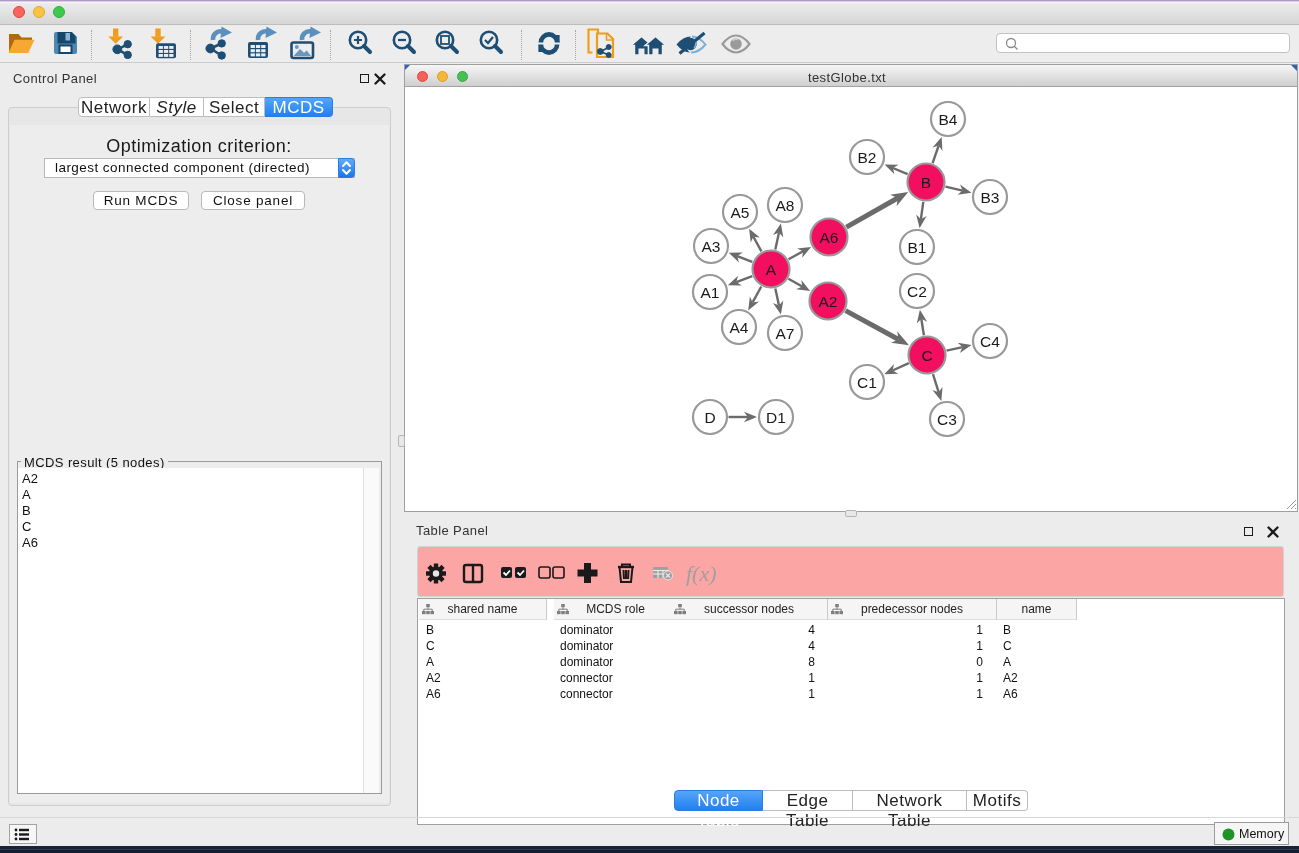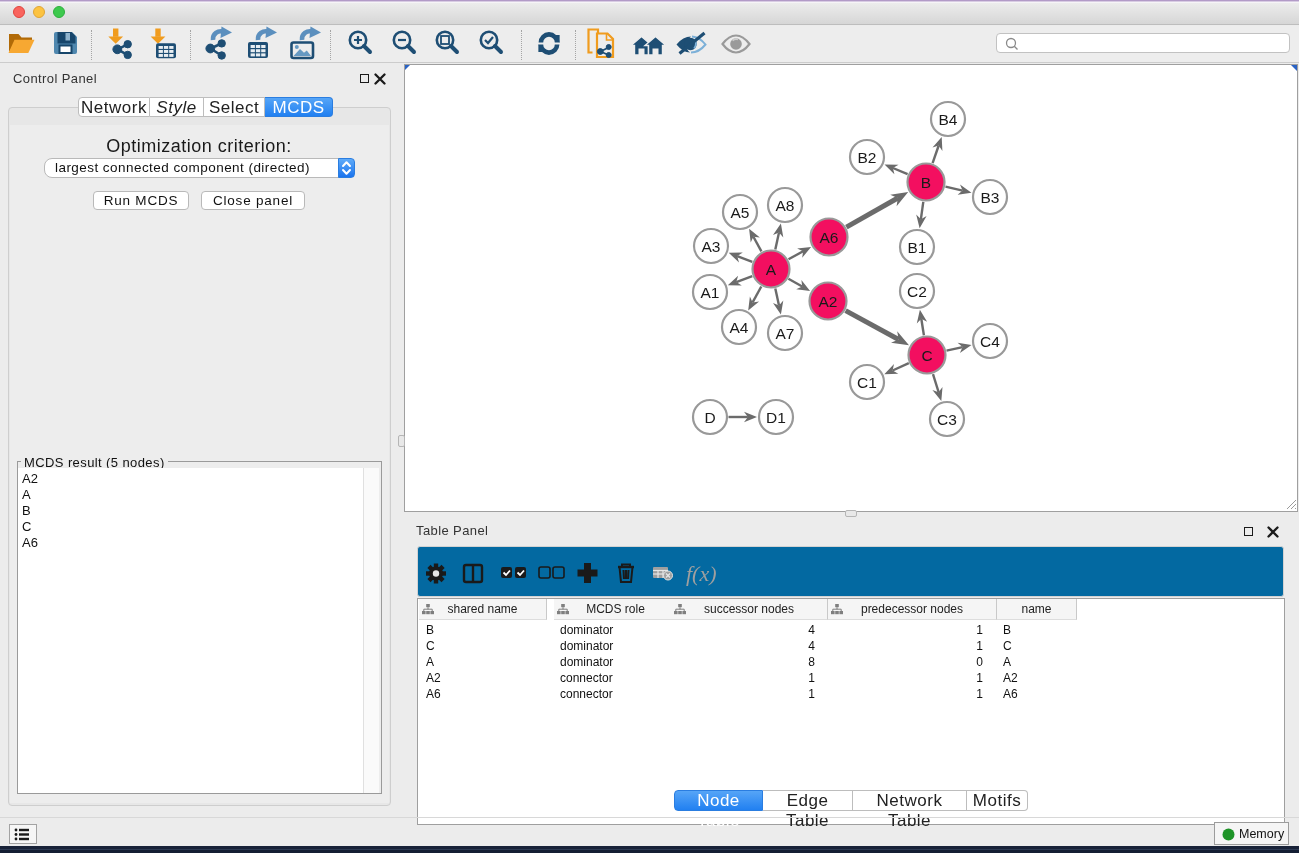--- a/index.html
+++ b/index.html
@@ -22,39 +22,39 @@
 
 #cpTitle { left:13px; top:71px; font-size:13px; letter-spacing:0.4px; color:#333; }
 #cpPane { left:8px; top:107px; width:383px; height:699px; background:#e7e7e7; border:1px solid #cecece; border-radius:4px; }
 #cpInner { left:10px; top:125px; width:379px; height:678px; background:#ededed; }
 .tabrow { position:absolute; top:97px; height:20px; display:flex; }
 .tab { height:20px; line-height:19px; font-size:17px; letter-spacing:0.5px; color:#222; background:#ffffff; border:1px solid #bdbdbd; border-left:none; padding:0; text-align:center; }
 .tab.first { border-left:1px solid #bdbdbd; border-radius:4px 0 0 4px; }
 .tab.last { border-radius:0 4px 4px 0; }
 .tab.sel { background:linear-gradient(#56a5f7,#2180f1); color:#ffffff; border-color:#2a7de0; }
 #optLabel { left:0px; top:135.5px; width:398px; text-align:center; font-size:18px; letter-spacing:0.5px; color:#1a1a1a; }
-#combo { left:44px; top:158px; width:311px; height:20px; background:#ffffff; border:1px solid #b9b9b9; border-radius:8px; font-size:13.5px; letter-spacing:0.45px; color:#111; line-height:18px; padding-left:10px; }
+#combo { left:44px; top:158px; width:311px; height:20px; background:#ffffff; border:1px solid #b9b9b9; border-radius:0; font-size:13.5px; letter-spacing:0.45px; color:#111; line-height:18px; padding-left:10px; }
 #comboBtn { left:338px; top:158px; width:17px; height:20px; background:linear-gradient(#5fabf9,#1b74ee); border-radius:0 4px 4px 0; border:1px solid #2a7de0; }
 .btn { position:absolute; height:19px; background:#ffffff; border:1px solid #b9b9b9; border-radius:4px; font-size:13.5px; letter-spacing:0.8px; color:#111; text-align:center; line-height:17px; }
 
 #mcdsBox { left:17px; top:461px; width:365px; height:333px; border:1px solid #9a9a9a; }
 #mcdsLabel { left:21px; top:455px; font-size:13px; letter-spacing:0.4px; color:#111; background:#ededed; padding:0 3px; }
 #mcdsList { left:18px; top:468px; width:345px; height:325px; background:#ffffff; font-size:13px; color:#111; padding:3px 0 0 4px; line-height:16px; }
 #mcdsScroll { left:363px; top:468px; width:16px; height:325px; background:#fafafa; border-left:1px solid #e0e0e0; }
 
 #netFrame { left:404px; top:64px; width:894px; height:448px; background:#ffffff; border:1px solid #9f9f9f; }
 #netTitlebar { left:0px; top:0px; width:892px; height:22px; background:linear-gradient(#f6f6f6,#cfcfcf); border-bottom:1px solid #a2a2a2; }
 #netTitle { position:absolute; top:5px; width:100%; text-align:center; font-size:13px; letter-spacing:0.4px; color:#333; padding-right:8px; }
 .tl2 { position:absolute; top:5.5px; width:11px; height:11px; border-radius:50%; }
 #blueCorner { width:0; height:0; border-left:6px solid transparent; border-top:6px solid #2a63c4; position:absolute; right:0; top:0; } #blueCornerL { width:0; height:0; border-right:5px solid transparent; border-top:5px solid #2a63c4; position:absolute; left:0; top:0; }
 #netHandleBottom { left:845px; top:510px; width:12px; height:7px; background:#e8e8e8; border:1px solid #b5b5b5; border-radius:2px; }
 #netHandleLeft { left:398px; top:435px; width:7px; height:12px; background:#e8e8e8; border:1px solid #b5b5b5; border-radius:2px; }
 
 #tpTitle { left:416px; top:523px; font-size:13px; letter-spacing:0.4px; color:#333; }
-#tpToolbar { left:417px; top:546px; width:867px; height:51px; background:#0369a1; border:1px solid #d2d2d2; border-radius:3px; }
+#tpToolbar { left:417px; top:546px; width:867px; height:51px; background:#fca5a5; border:1px solid #d2d2d2; border-radius:3px; }
 #tblBox { left:417px; top:598px; width:868px; height:227px; background:#ffffff; border:1px solid #9f9f9f; }
 .th { position:absolute; top:0; height:21px; background:#f5f5f5; border-right:1px solid #c9c9c9; border-bottom:1px solid #dddddd; font-size:12px; color:#222; text-align:center; line-height:21px; }
 .td { position:absolute; font-size:12px; color:#111; height:16px; line-height:16px; }
 
 .btabrow { position:absolute; left:674px; top:790px; height:21px; display:flex; }
 
 #statusSep { left:0; top:817px; width:1299px; height:1px; background:#d8d8d8; }
 #listBtn { left:9px; top:824px; width:28px; height:20px; border:1px solid #a3a3a3; background:#f6f6f6; }
 #memBtn { left:1214px; top:822px; width:75px; height:23px; border:1px solid #9c9c9c; background:#f5f5f5; font-size:12.5px; color:#111; }
 .floatIcon { position:absolute; width:9px; height:9px; border:1.5px solid #1a1a1a; }
@@ -238,20 +238,26 @@
     </svg>
 </div>
 <div class="btn" style="left:93px;top:191px;width:96px;">Run MCDS</div>
 <div class="btn" style="left:201px;top:191px;width:104px;">Close panel</div>
 <div class="abs" id="mcdsBox"></div>
 <div class="abs" id="mcdsLabel">MCDS result (5 nodes)</div>
 <div class="abs" id="mcdsList">A2<br>A<br>B<br>C<br>A6</div>
 <div class="abs" id="mcdsScroll"></div>
 
 <div class="abs" id="netFrame">
+  <div class="abs" id="netTitlebar">
+    <div class="tl2" style="left:12px;background:#f4615a;border:0.5px solid #d94b43;"></div>
+    <div class="tl2" style="left:32px;background:#f2b73c;border:0.5px solid #dd9e26;"></div>
+    <div class="tl2" style="left:52px;background:#48bf53;border:0.5px solid #35a93f;"></div>
+    <div id="netTitle">testGlobe.txt</div>
+  </div>
   <div id="blueCorner"></div>
   <div id="blueCornerL"></div>
   <svg style="position:absolute;left:880px;top:433px" width="12" height="12" viewBox="0 0 12 12">
       <path d="M11 2 L2 11 M11 6 L6 11 M11 10 L10 11" stroke="#9a9a9a" stroke-width="1"></path>
     </svg>
 </div>
 <svg class="abs" style="left:0;top:0" width="1299" height="853" viewBox="0 0 1299 853" font-family="Liberation Sans, sans-serif">
 <line x1="752.3" y1="276.1" x2="736.3" y2="282.1" stroke="#6b6b6b" stroke-width="2.4"></line>
     <polygon points="727.8,285.3 738.1,275.8 736.3,282.1 741.8,285.6" fill="#6b6b6b"></polygon>
 <line x1="752.3" y1="261.8" x2="737.2" y2="256.1" stroke="#6b6b6b" stroke-width="2.4"></line>

